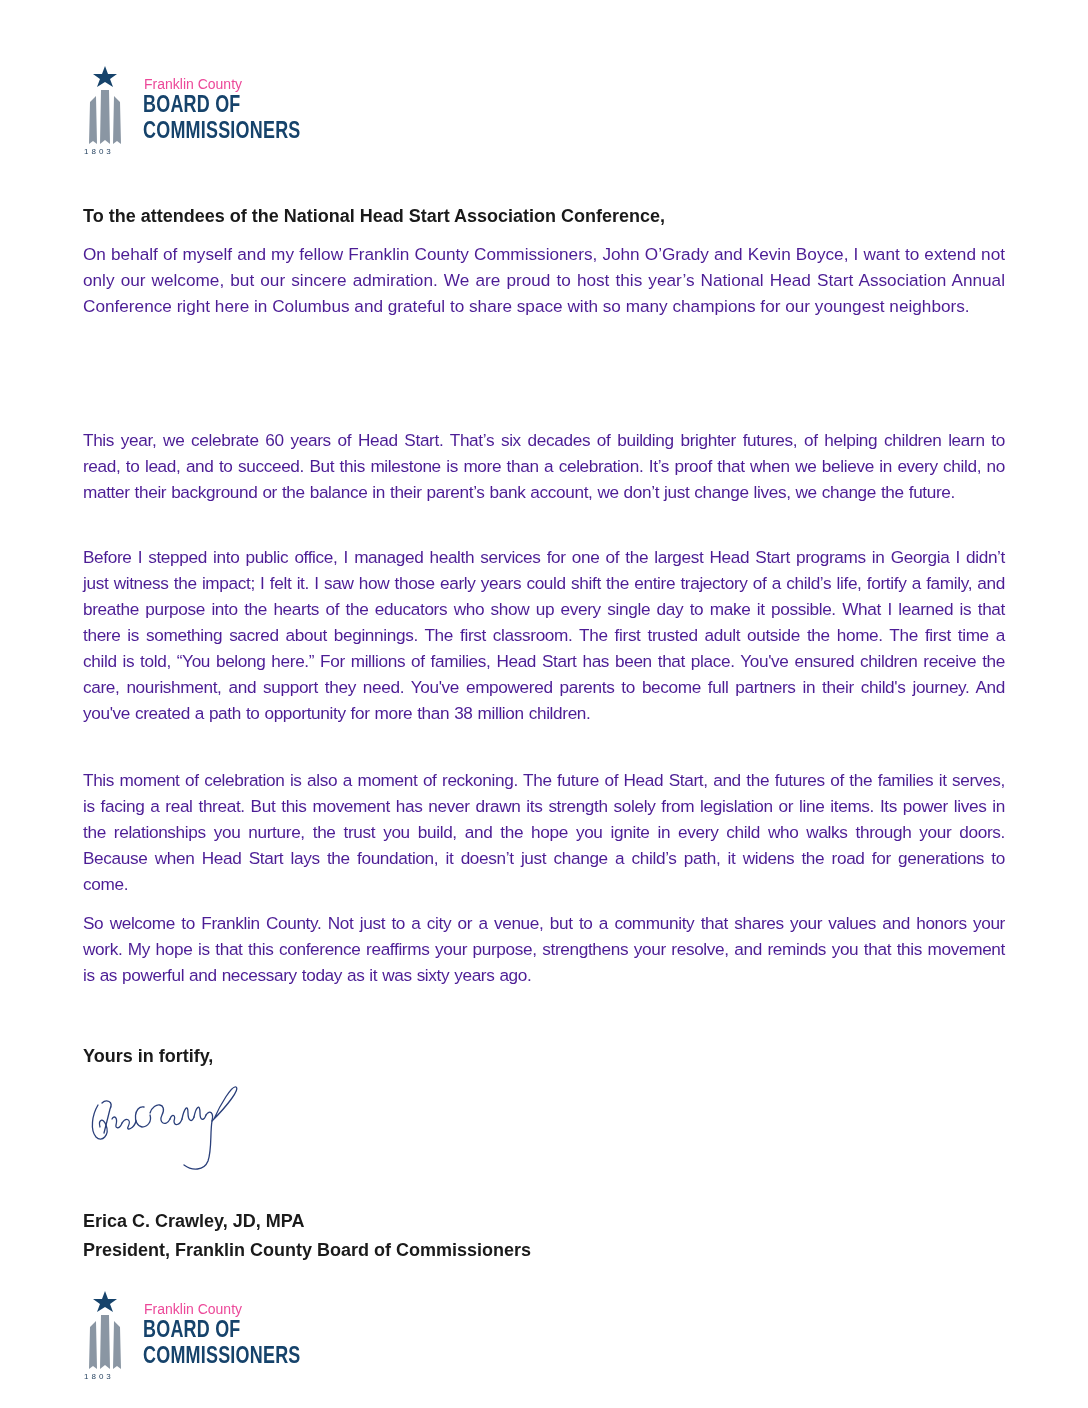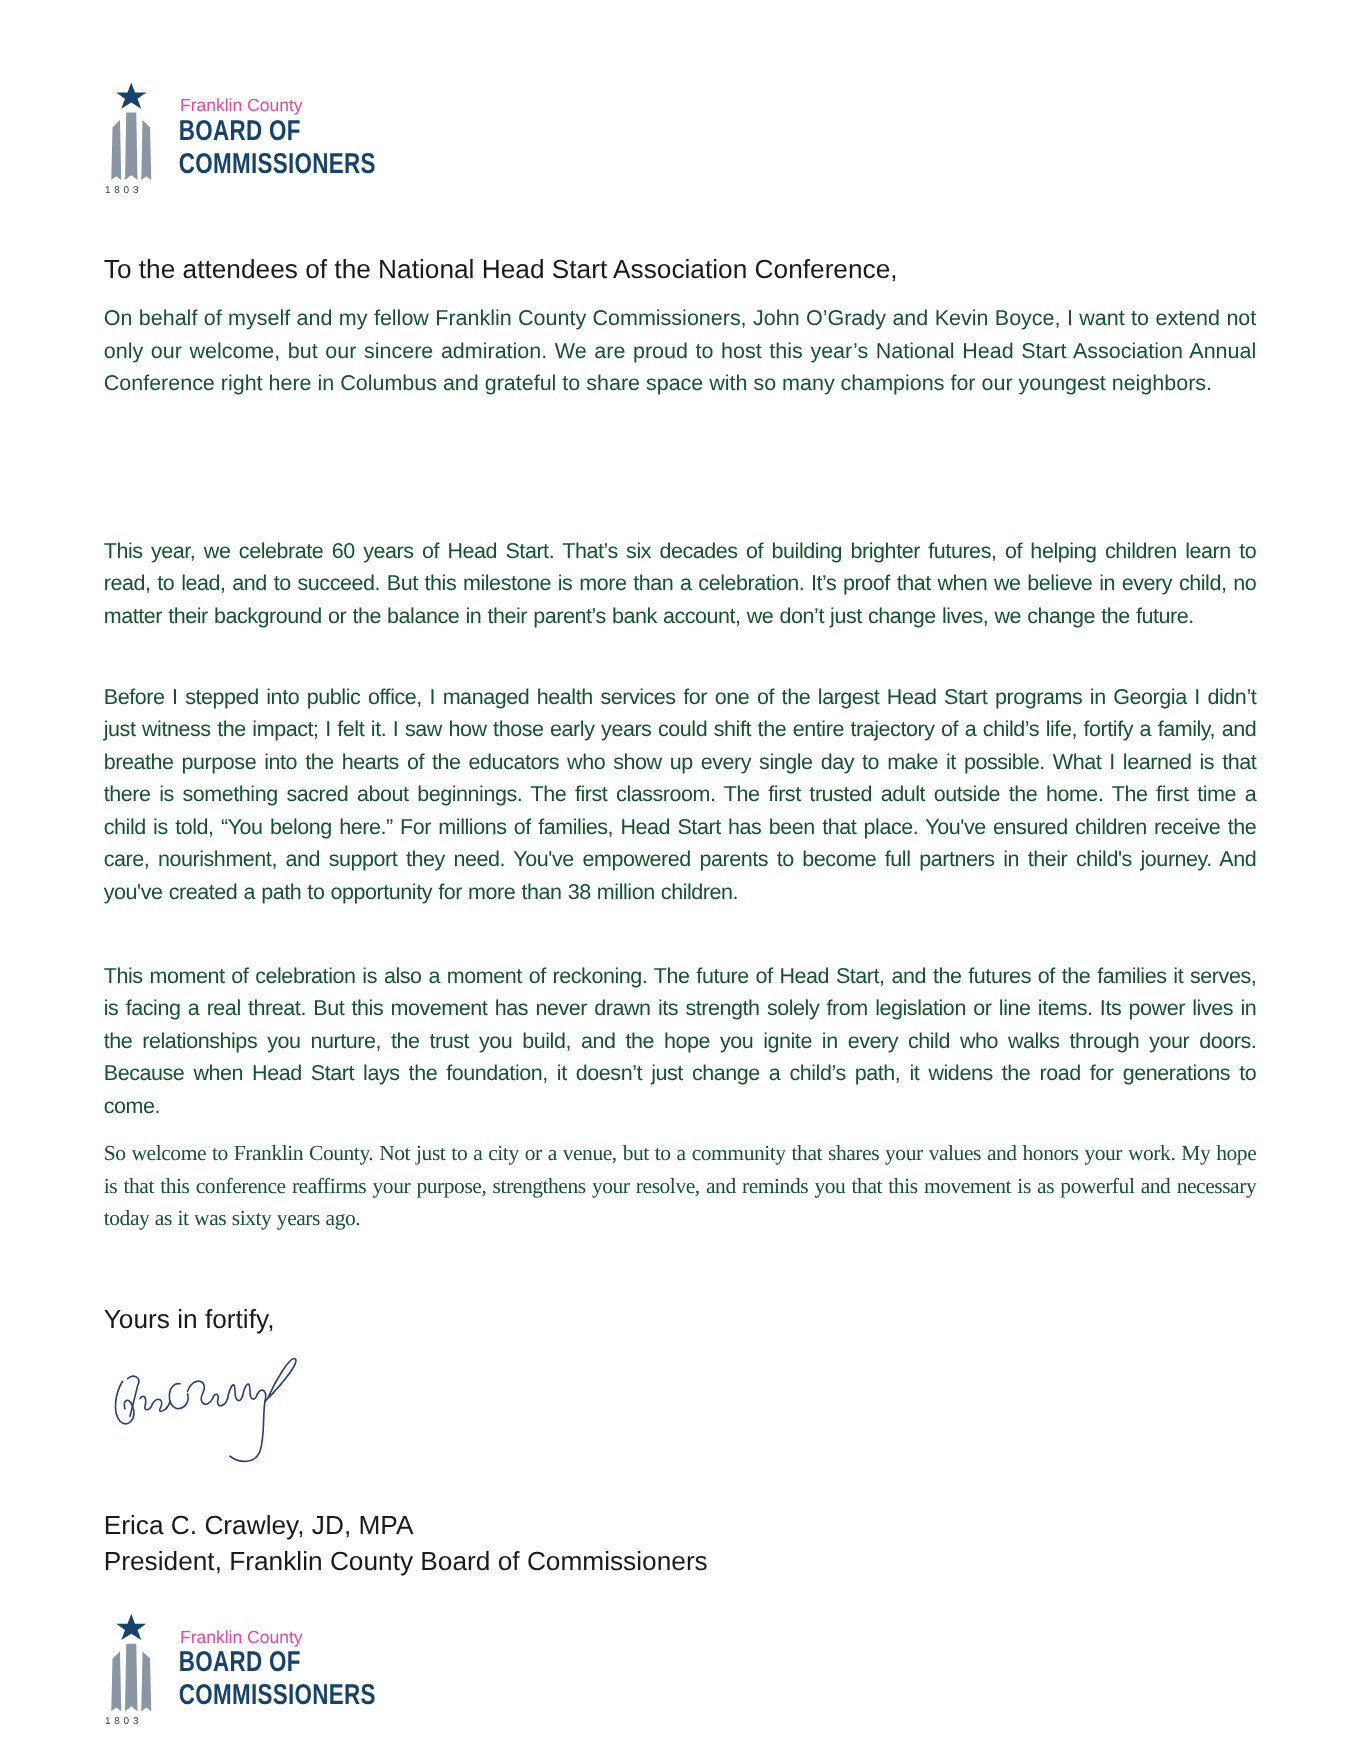--- a/index.html
+++ b/index.html
@@ -4,23 +4,23 @@
   <style>
     html, body { margin: 0; padding: 0; background: #ffffff; }
     body { width: 1088px; height: 1408px; position: relative; overflow: hidden; }
     .page { position: absolute; left: 0; top: 0; width: 1088px; height: 1408px; background: #fff; }
     .logo { position: absolute; left: 82px; width: 230px; height: 100px; }
     .logo .mark { position: absolute; left: 0; top: 0; width: 46px; height: 92px; }
     .logo .county { position: absolute; left: 62px; top: 10px; font-family: Liberation Sans, sans-serif; font-size: 14px; color: #ec4899; letter-spacing: 0px; }
     .logo .board { position: absolute; left: 61px; top: 27px; font-family: "Liberation Sans", sans-serif; font-weight: bold; font-size: 23px; line-height: 23px; color: #16436b; transform: scaleX(0.78); transform-origin: left top; letter-spacing: 0.3px; white-space: nowrap; }
     .logo .board2 { top: 53px; }
     .logo .year { position: absolute; left: 2px; top: 81px; font-family: "Liberation Sans", sans-serif; font-size: 8px; letter-spacing: 3px; color: #1f3d5c; }
-    .text { position: absolute; left: 83px; width: 922px; font-family: "Liberation Sans", sans-serif; font-size: 17.2px; line-height: 26px; color: #14532d; text-align: justify; }
+    .text { position: absolute; left: 83px; width: 922px; font-family: "Liberation Sans", sans-serif; font-size: 17.2px; line-height: 26px; color: #4c1d95; text-align: justify; }
     .narrow { letter-spacing: -0.35px; word-spacing: 0.5px; }
-    .plain { position: absolute; left: 83px; font-family: "Liberation Sans", sans-serif; font-size: 21px; line-height: 26px; color: #1a1a1a; white-space: nowrap; }
+    .plain { position: absolute; left: 83px; font-family: "Liberation Sans", sans-serif; font-size: 18px; line-height: 26px; color: #1a1a1a; white-space: nowrap; font-weight: bold; }
     .sig { position: absolute; left: 88px; top: 1085px; width: 160px; height: 92px; }
   </style>
 </head>
 <body>
 
 <div class="page">
 
   <div class="logo" style="top:66px;">
     <svg class="mark" viewBox="0 0 46 92">
       <polygon points="23,0 26,8 35,8 28,13 31,21 23,16 15,21 18,13 11,8 20,8" fill="#16436b"></polygon>
@@ -33,21 +33,21 @@
     <div class="board">BOARD OF</div>
     <div class="board board2">COMMISSIONERS</div>
   </div>
 
   <div class="plain" style="top:203px;">To the attendees of the National Head Start Association Conference,</div>
 
   <p class="text" style="top:229px; margin:12px 0 0 0;">On behalf of myself and my fellow Franklin County Commissioners, John O’Grady and Kevin Boyce, I want to extend not only our welcome, but our sincere admiration. We are proud to host this year’s National Head Start Association Annual Conference right here in Columbus and grateful to share space with so many champions for our youngest neighbors.</p>
   <p class="text narrow" style="top:415px; margin:12px 0 0 0;">This year, we celebrate 60 years of Head Start. That’s six decades of building brighter futures, of helping children learn to read, to lead, and to succeed. But this milestone is more than a celebration.   It’s proof that when we believe in every child, no matter their background or the balance in their parent’s bank account, we don’t just change lives, we change the future.</p>
   <p class="text narrow" style="top:532px; margin:12px 0 0 0;">Before I stepped into public office, I managed health services for one of the largest Head Start programs in Georgia   I didn’t just witness the impact; I felt it. I saw how those early years could shift the entire trajectory of a child’s life, fortify a family, and breathe purpose into the hearts of the educators who show up every single day to make it possible. What I learned is that there is something sacred about beginnings. The first classroom. The first trusted adult outside the home. The first time a child is told, “You belong here.” For millions of families, Head Start has been that place. You've ensured children receive the care, nourishment, and support they need. You've empowered parents to become full partners in their child's journey. And you've created a path to opportunity for more than 38 million children.</p>
   <p class="text narrow" style="top:755px; margin:12px 0 0 0;">This moment of celebration is also a moment of reckoning.  The future of Head Start, and the futures of the families it serves, is facing a real threat.  But this movement has never drawn its strength solely from legislation or line items. Its power lives in the relationships you nurture, the trust you build, and the hope you ignite in every child who walks through your doors. Because when Head Start lays the foundation, it doesn’t just change a child’s path, it widens the road for generations to come.</p>
-  <p class="text narrow" style="top:898px; margin:12px 0 0 0;font-family:Liberation Serif, serif;">So welcome to Franklin County. Not just to a city or a venue, but to a community that shares your values and honors your work. My hope is that this conference reaffirms your purpose, strengthens your resolve, and reminds you that this movement is as powerful and necessary today as it was sixty years ago.</p>
+  <p class="text narrow" style="top:898px; margin:12px 0 0 0;">So welcome to Franklin County. Not just to a city or a venue, but to a community that shares your values and honors your work. My hope is that this conference reaffirms your purpose, strengthens your resolve, and reminds you that this movement is as powerful and necessary today as it was sixty years ago.</p>
 
   <div class="plain" style="top:1043px;">Yours in fortify,</div>
 
   <svg class="sig" viewBox="0 0 160 92">
     <g fill="none" stroke="#2a3f7a" stroke-width="1.3" stroke-linecap="round">
       <path d="M10,20 C4,30 2,45 8,52 C14,58 22,50 18,40 C15,32 10,35 12,42"></path>
       <path d="M14,18 C18,14 26,16 22,24 L16,48"></path>
       <path d="M24,34 C26,30 30,32 28,40 C27,44 32,44 34,38"></path>
       <path d="M34,38 C38,32 44,34 40,42 C38,46 46,44 48,36"></path>
       <path d="M56,22 C46,20 44,40 54,42 C60,42 64,36 62,30"></path>

